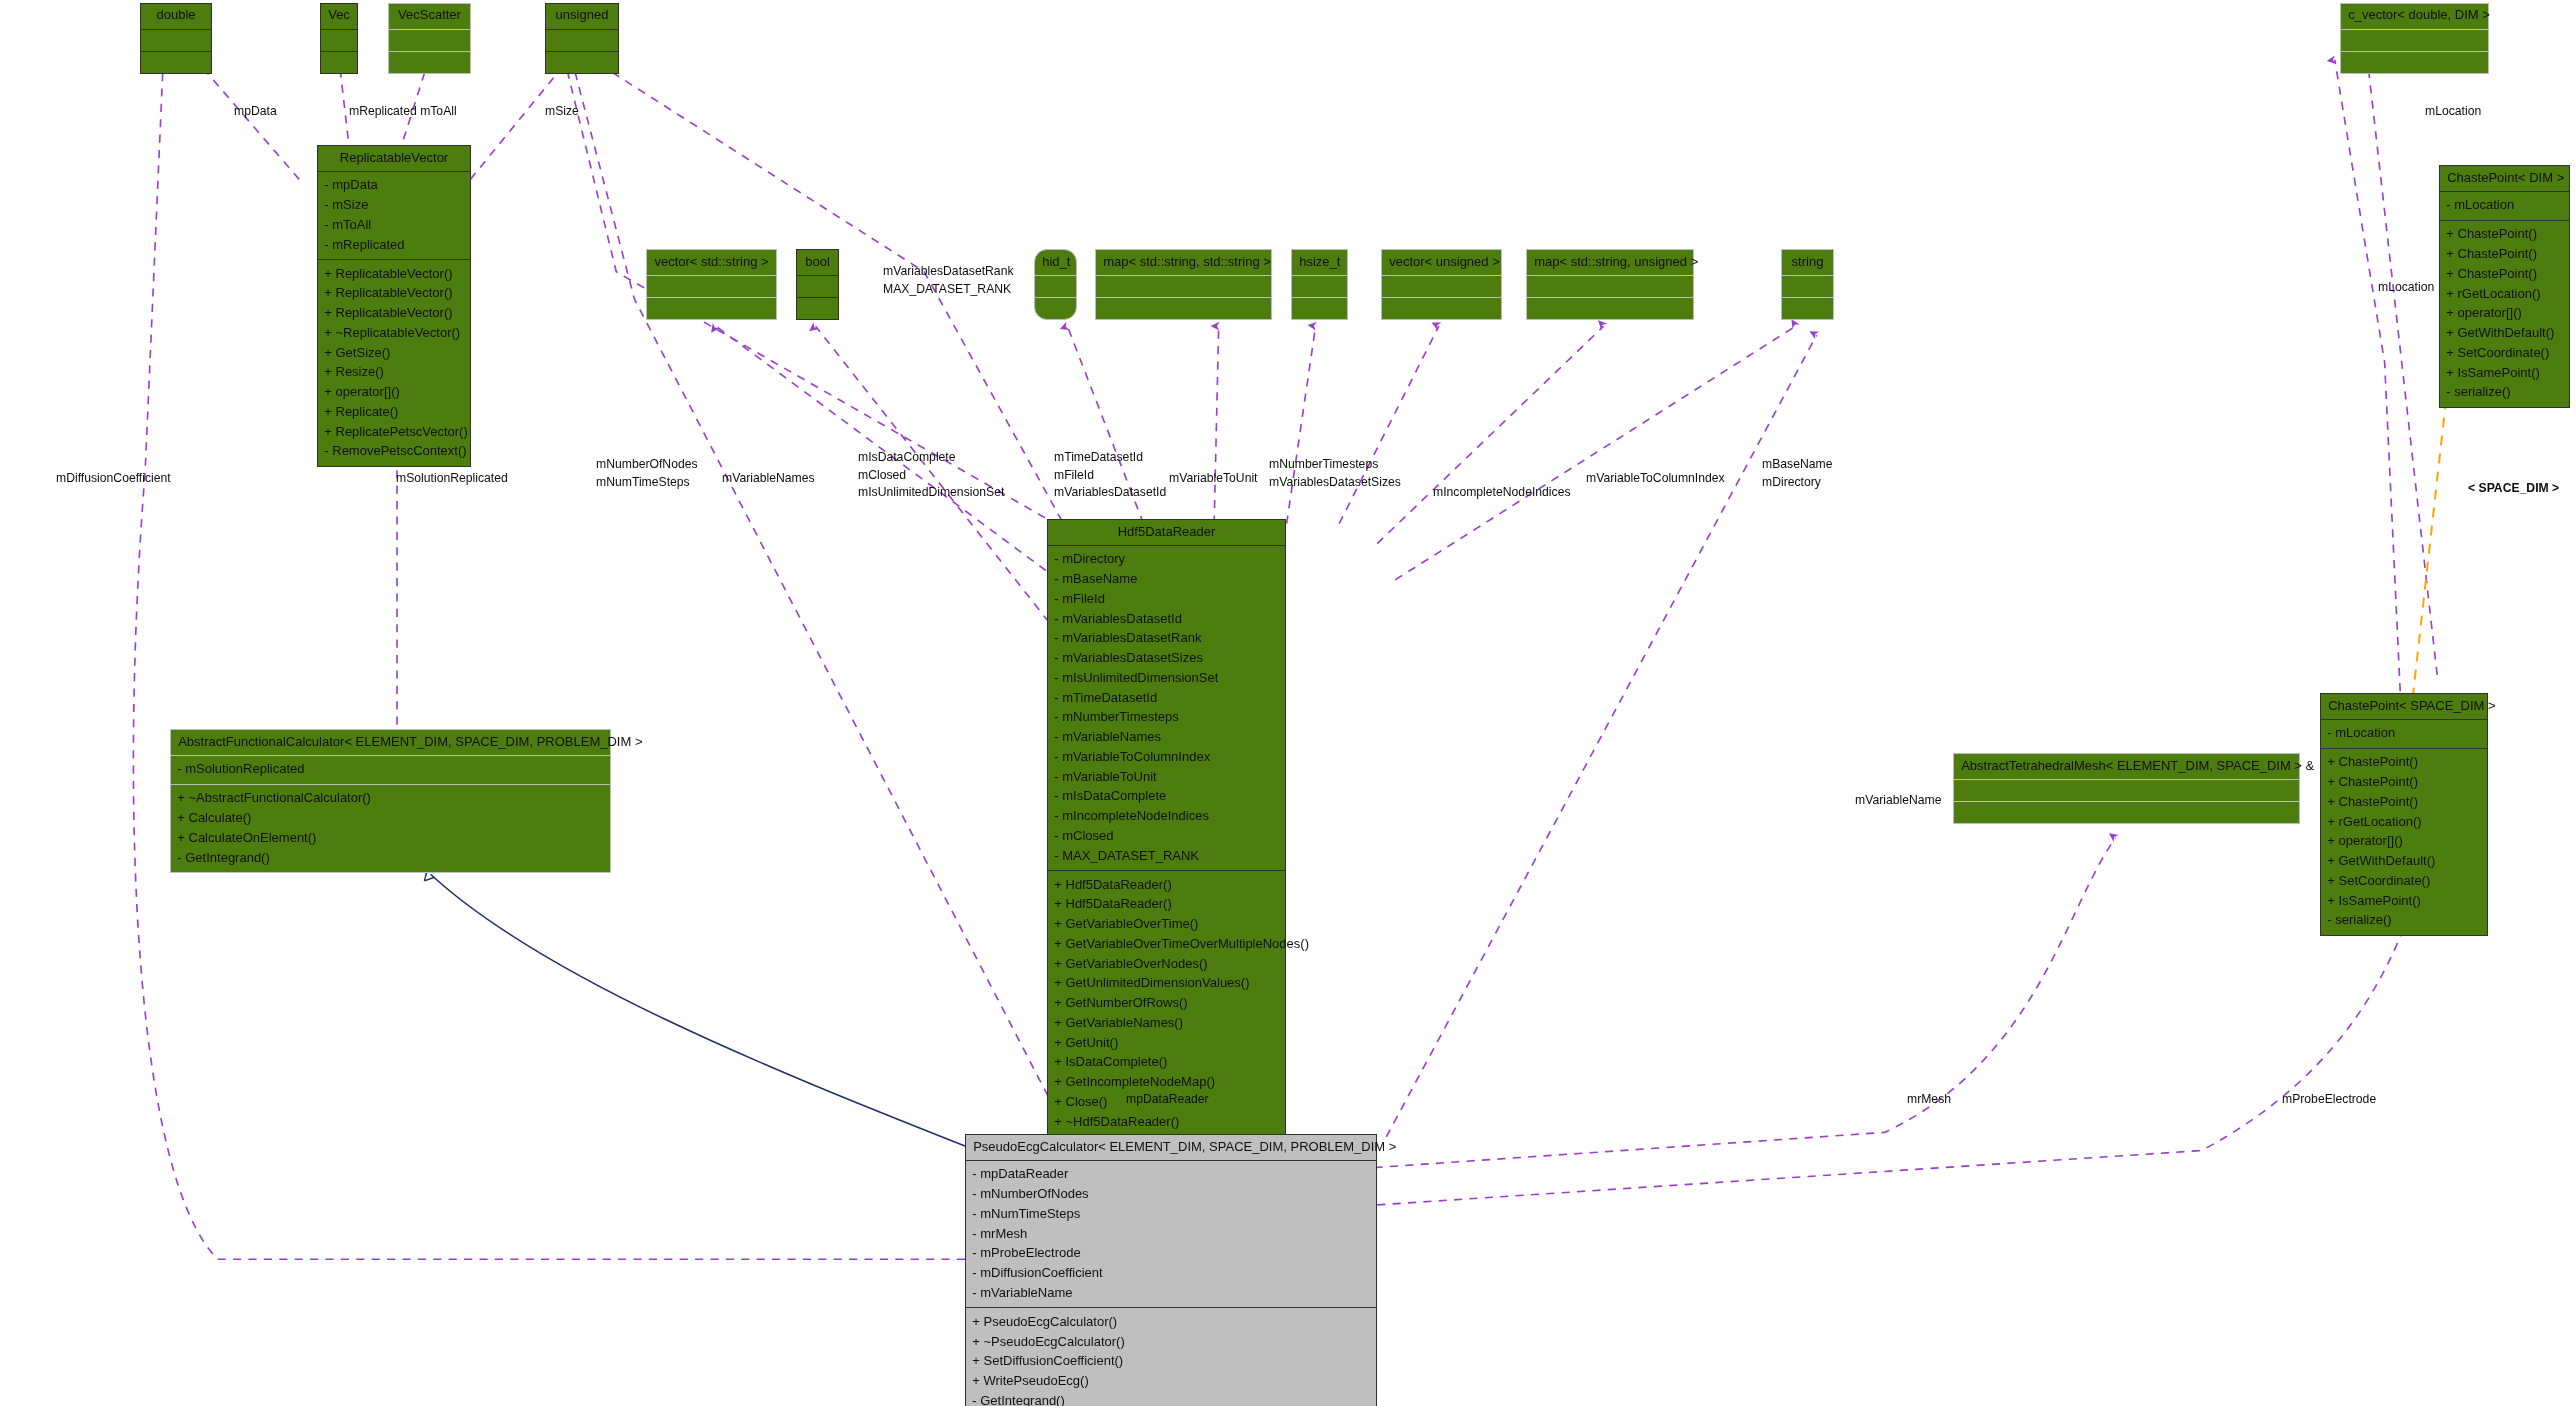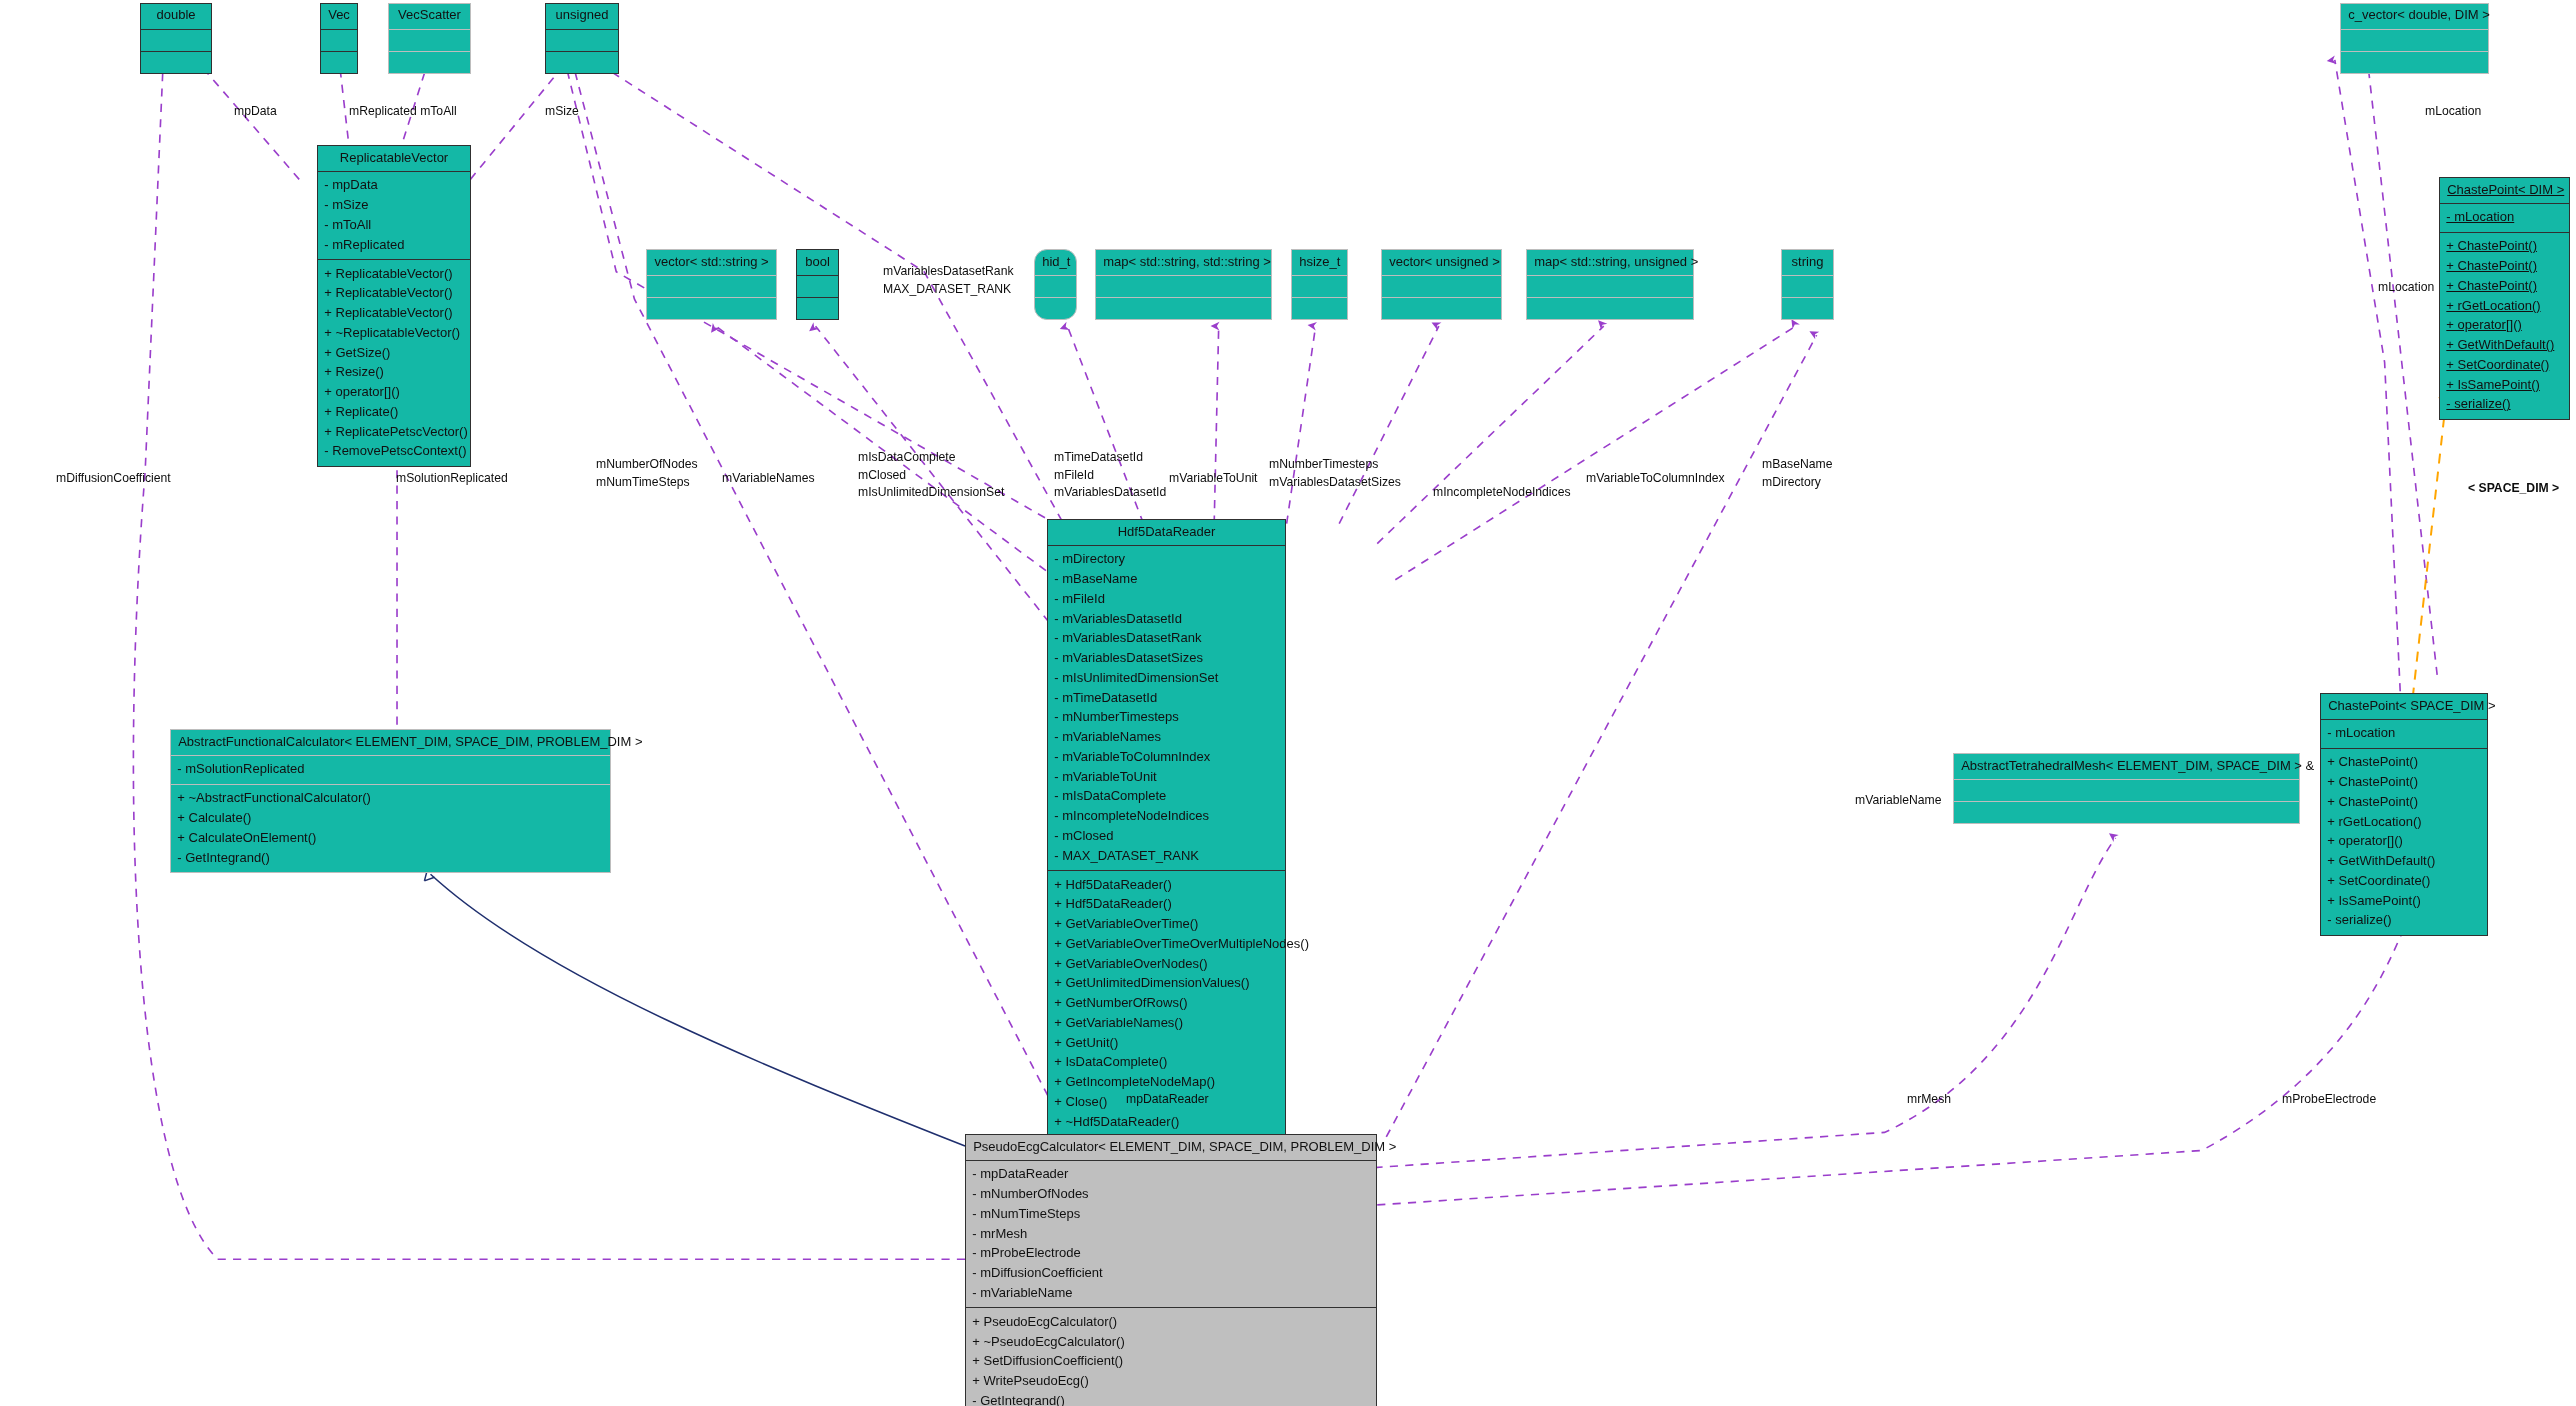--- a/index.html
+++ b/index.html
@@ -19,21 +19,21 @@
     width: 2576px; height: 1406px;
   }
   svg#edges {
     position: absolute;
     left: 0; top: 0;
     width: 2576px; height: 1406px;
     pointer-events: none;
   }
   .node {
     position: absolute;
-    background: #14b8a6;
+    background: #4d7c0f;
     border: 0.9px solid #bdbdbd;
     font-size: 13px;
     color: #111;
     z-index: 5;
   }
   .node.strong { border: 1.4px solid #303030; }
   .node.filled { background: #bfbfbf; }
   .node .title {
     text-align: center;
     padding: 4.5px 7.2px 5.4px 7.2px;
@@ -229,21 +229,21 @@
     <div class="compartment empty sep-light"></div>
     <div class="compartment empty sep-light"></div>
   </div>
 
   <div class="node" style="left:1781px; top:249px; width:53px;">
     <div class="title">string</div>
     <div class="compartment empty sep-light"></div>
     <div class="compartment empty sep-light"></div>
   </div>
 
-  <div class="node strong" style="left:2439px; top:177px; width:131px;text-decoration:underline;">
+  <div class="node strong" style="left:2439px; top:165px; width:131px;">
     <div class="title">ChastePoint&lt; DIM &gt;</div>
     <div class="compartment sep-strong">
       <div class="row">- mLocation</div>
     </div>
     <div class="compartment sep-strong">
       <div class="row">+ ChastePoint()</div>
       <div class="row">+ ChastePoint()</div>
       <div class="row">+ ChastePoint()</div>
       <div class="row">+ rGetLocation()</div>
       <div class="row">+ operator[]()</div>

